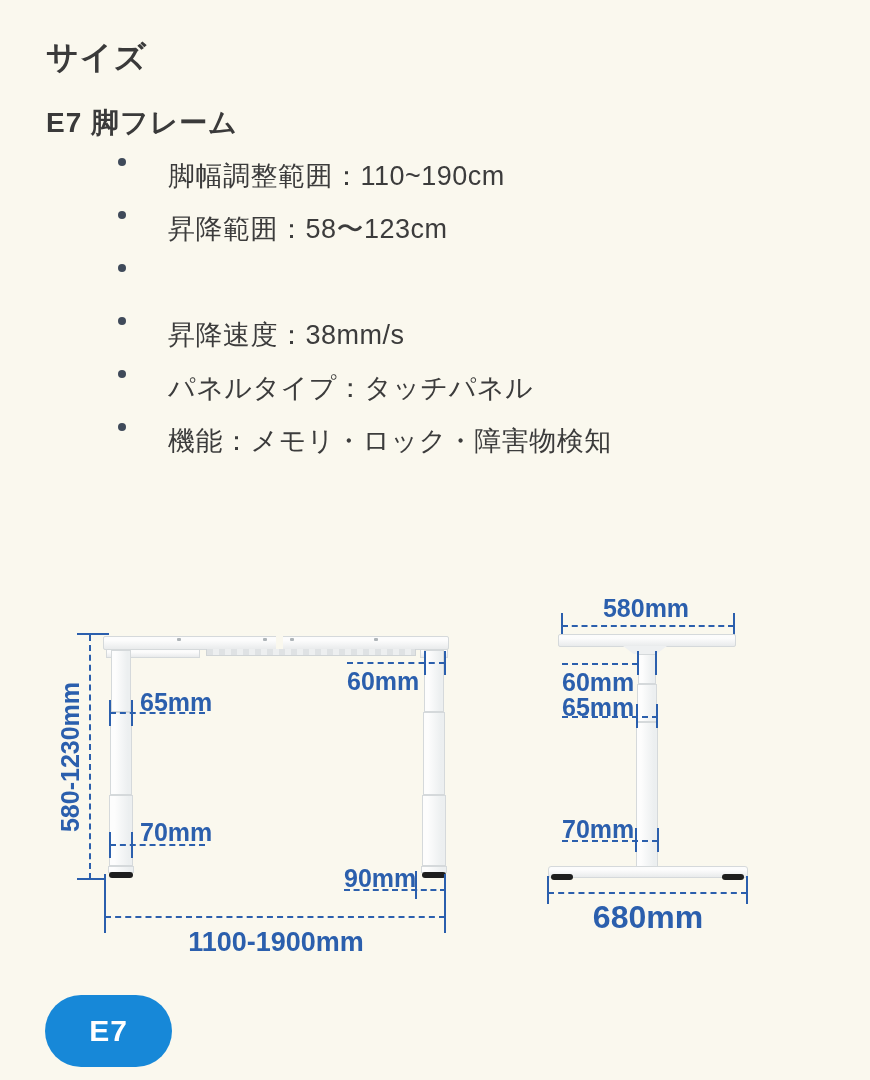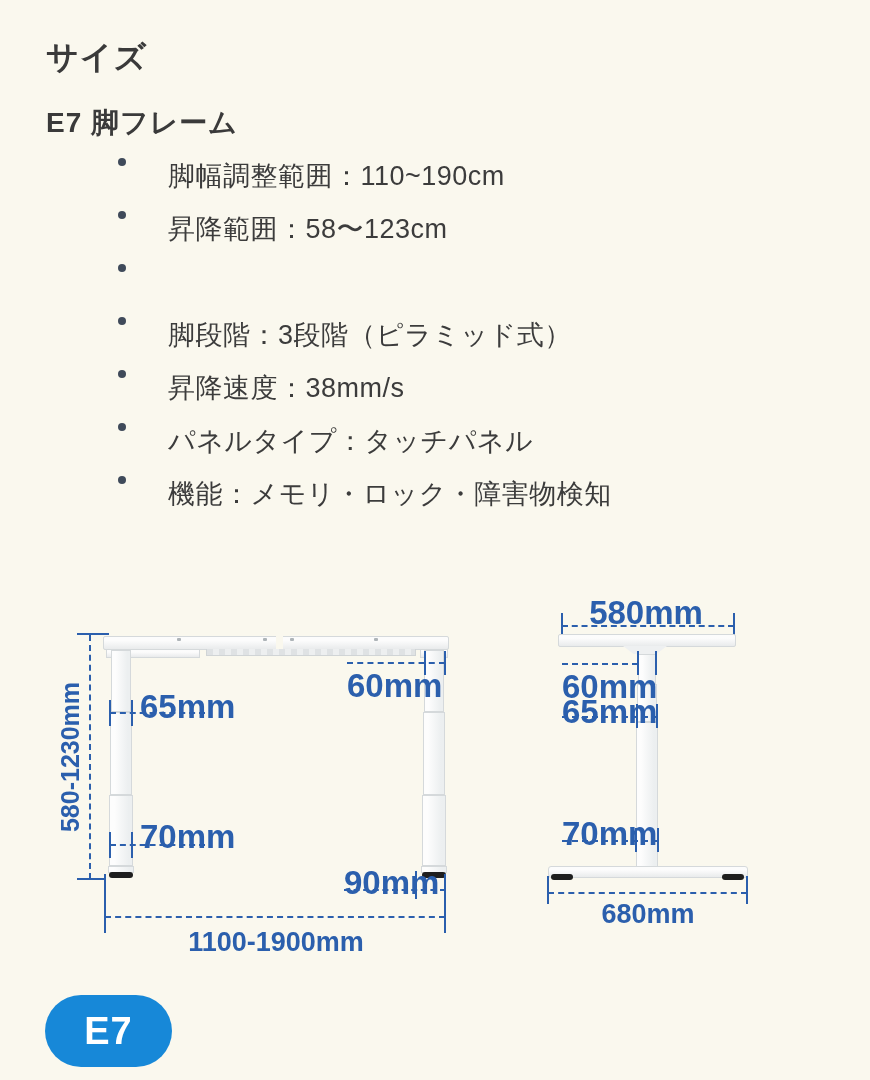--- a/index.html
+++ b/index.html
@@ -35,21 +35,21 @@
   }
   .dot{
     width:8px;height:8px;border-radius:50%;
     background:#3f4a5a;flex:0 0 8px;
   }
   .spec-text{
     margin-left:42px;font-size:27px;color:#3c3c3c;letter-spacing:0.5px;
     white-space:nowrap;
   }
   
-  .dim{position:absolute;color:var(--accent);font-size:33px;font-weight:600;white-space:nowrap;}
+  .dim{position:absolute;color:var(--accent);font-size:25px;font-weight:600;white-space:nowrap;}
   .dash-h{position:absolute;border-top:2px dashed var(--accent);height:0;}
   .dash-v{position:absolute;border-left:2px dashed var(--accent);width:0;}
   .tick-v{position:absolute;width:2px;background:var(--accent);}
   .tick-h{position:absolute;height:2px;background:var(--accent);}
   .metal{
     position:absolute;
     background:linear-gradient(to right,#fdfdfd 20%,#eceff0 85%);
     border:1px solid var(--frame-border);
   }
   .metal-h{
@@ -72,21 +72,21 @@
     clip-path:polygon(0 0,100% 0,76% 100%,24% 100%);
   }
   .rot-label{
     position:absolute;color:var(--accent);font-size:25px;font-weight:600;white-space:nowrap;
     transform:translate(-50%,-50%) rotate(-90deg);
   }
   .center-label{transform:translateX(-50%);}
   .badge{
     position:absolute;left:45px;top:995px;width:127px;height:72px;
     background:#1788d8;border-radius:36px;border:none;
-    color:#fff;font-size:38px;font-weight:600;
+    color:#fff;font-size:30px;font-weight:600;
     display:flex;align-items:center;justify-content:center;
     font-family:"Liberation Sans","DejaVu Sans",sans-serif;
     cursor:pointer;letter-spacing:1px;
   }
 </style>
 </head>
 <body>
 
 <div class="page">
 
@@ -97,24 +97,20 @@
     <li>
         <span class="dot"></span>
         <span class="spec-text">脚幅調整範囲：110~190cm</span>
       </li>
     <li>
         <span class="dot"></span>
         <span class="spec-text">昇降範囲：58〜123cm</span>
       </li>
     <li>
         <span class="dot"></span>
-      </li>
-    <li>
-        <span class="dot"></span>
-        <span class="spec-text">脚段階：3段階（ピラミッド式）</span>
       </li>
     <li>
         <span class="dot"></span>
         <span class="spec-text">昇降速度：38mm/s</span>
       </li>
     <li>
         <span class="dot"></span>
         <span class="spec-text">パネルタイプ：タッチパネル</span>
       </li>
     <li>
@@ -206,18 +202,18 @@
     <div class="tick-v" style="left:635px;top:828px;height:24px;"></div>
     <div class="tick-v" style="left:657px;top:828px;height:24px;"></div>
 
     <div class="metal-h" style="left:548px;top:866px;width:200px;height:12px;border-radius:3px;"></div>
     <div class="foot-pad" style="left:551px;top:874px;width:22px;"></div>
     <div class="foot-pad" style="left:722px;top:874px;width:22px;"></div>
 
     <div class="tick-v" style="left:547px;top:876px;height:28px;"></div>
     <div class="tick-v" style="left:746px;top:876px;height:28px;"></div>
     <div class="dash-h" style="left:548px;top:892px;width:199px;"></div>
-    <div class="dim center-label" style="left:648px;top:899px;font-size:27px;text-align:right;">680mm</div>
+    <div class="dim center-label" style="left:648px;top:899px;font-size:32px;text-align:right;">680mm</div>
   </div>
 
   <button class="badge">E7</button>
 
 </div>
 
 </body></html>

